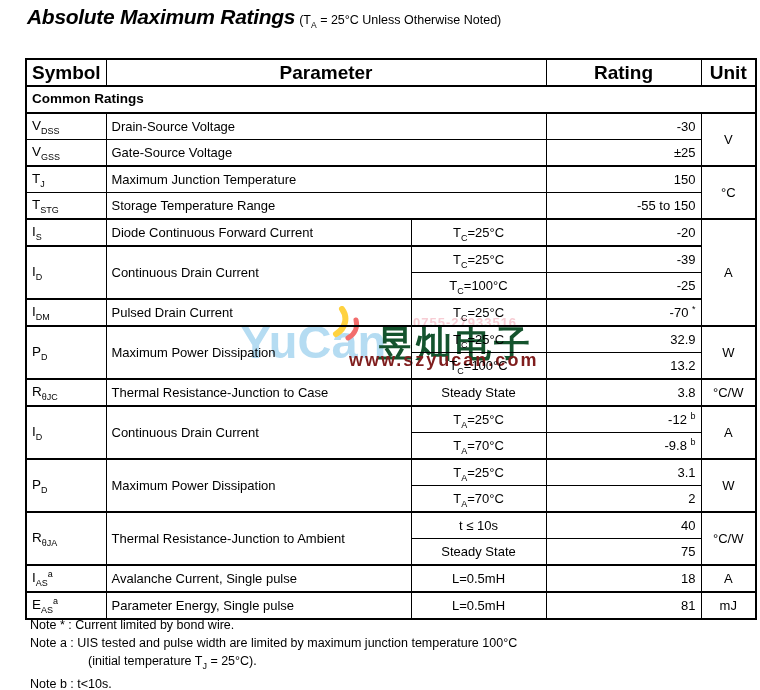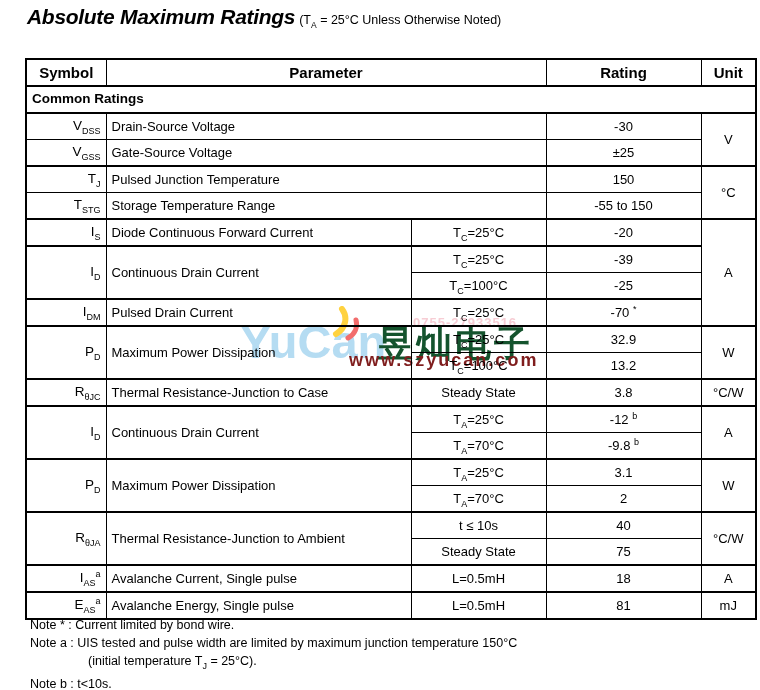--- a/index.html
+++ b/index.html
@@ -22,27 +22,27 @@
 
   table.amr{
     position:absolute;left:25px;top:58px;z-index:2;
     width:730px;table-layout:fixed;border-collapse:collapse;background:transparent;
   }
   .amr th,.amr td{
     border:1px solid #000;height:25px;padding:0 5px;
     font-size:13px;line-height:1.05;background:transparent;
   }
   .amr{border:2px solid #000;}
-  .amr th{font-size:15px;font-weight:bold;text-align:center;border-bottom:2px solid #000;}
+  .amr th{font-size:19px;font-weight:bold;text-align:center;border-bottom:2px solid #000;}
   .amr tr.grp td{border-top:2px solid #000;}
   .amr td.section{font-weight:bold;text-align:left;font-size:13.5px;}
-  .amr td.sym{text-align:right;font-size:13.5px;}
+  .amr td.sym{text-align:left;font-size:13.5px;}
   .amr td.param{text-align:left;margin-top:7px;}
   .amr td.cond{text-align:center;}
-  .amr td.rating{text-align:center;}
+  .amr td.rating{text-align:right;}
   .amr td.unit{text-align:center;}
   .amr sub{font-size:9px;line-height:0;}
   .amr sup{font-size:9px;line-height:0;}
 
   .notes{position:absolute;left:30px;top:616px;z-index:2;font-size:12.5px;line-height:18px;}
   .notes .indent{margin-left:58px;}
   .notes sub{font-size:9px;}
 </style>
 </head>
 <body>
@@ -88,21 +88,21 @@
     <td class="unit" rowspan="2">V</td>
   </tr>
   <tr>
     <td class="sym"><span>V</span><sub>GSS</sub></td>
     <td class="param" colspan="2">Gate-Source Voltage</td>
     <td class="rating">±25</td>
   </tr>
 
   <tr class="grp">
     <td class="sym"><span>T</span><sub>J</sub></td>
-    <td class="param" colspan="2">Pulsed Junction Temperature</td>
+    <td class="param" colspan="2">Maximum Junction Temperature</td>
     <td class="rating">150</td>
     <td class="unit" rowspan="2">°C</td>
   </tr>
   <tr>
     <td class="sym"><span>T</span><sub>STG</sub></td>
     <td class="param" colspan="2">Storage Temperature Range</td>
     <td class="rating">-55 to 150</td>
   </tr>
 
   <tr class="grp">
@@ -187,26 +187,26 @@
 
   <tr class="grp">
     <td class="sym"><span>I</span><sub>AS</sub><sup>a</sup></td>
     <td class="param">Avalanche Current, Single pulse</td>
     <td class="cond"><span>L=0.5mH</span></td>
     <td class="rating">18</td>
     <td class="unit">A</td>
   </tr>
   <tr class="grp">
     <td class="sym"><span>E</span><sub>AS</sub><sup>a</sup></td>
-    <td class="param">Avalanche Energy, Single pulse</td>
+    <td class="param">Parameter Energy, Single pulse</td>
     <td class="cond"><span>L=0.5mH</span></td>
     <td class="rating">81</td>
     <td class="unit">mJ</td>
   </tr>
 </tbody>
   </table>
 
 <div class="notes">
   <div>Note * : Current limited by bond wire.</div>
-  <div>Note a : UIS tested and pulse width are limited by maximum junction temperature 150°C</div>
+  <div>Note a : UIS tested and pulse width are limited by maximum junction temperature 100°C</div>
   <div class="indent"><span>(initial temperature T</span><sub>J</sub><span> = 25°C).</span></div>
   <div>Note b : t&lt;10s.</div>
 </div>
 
 </body></html>

